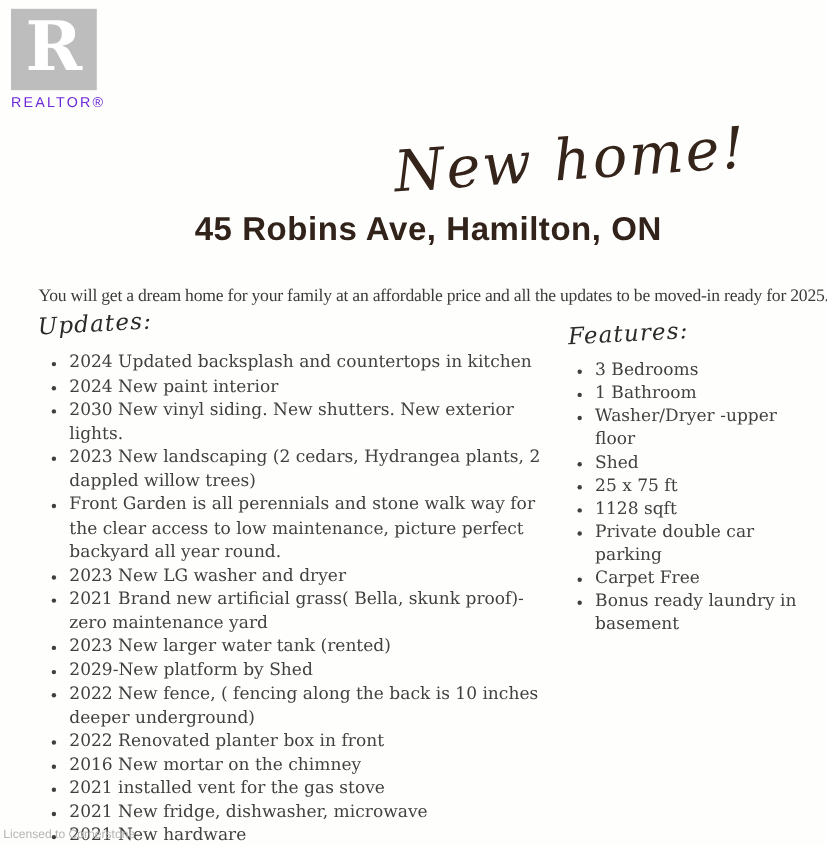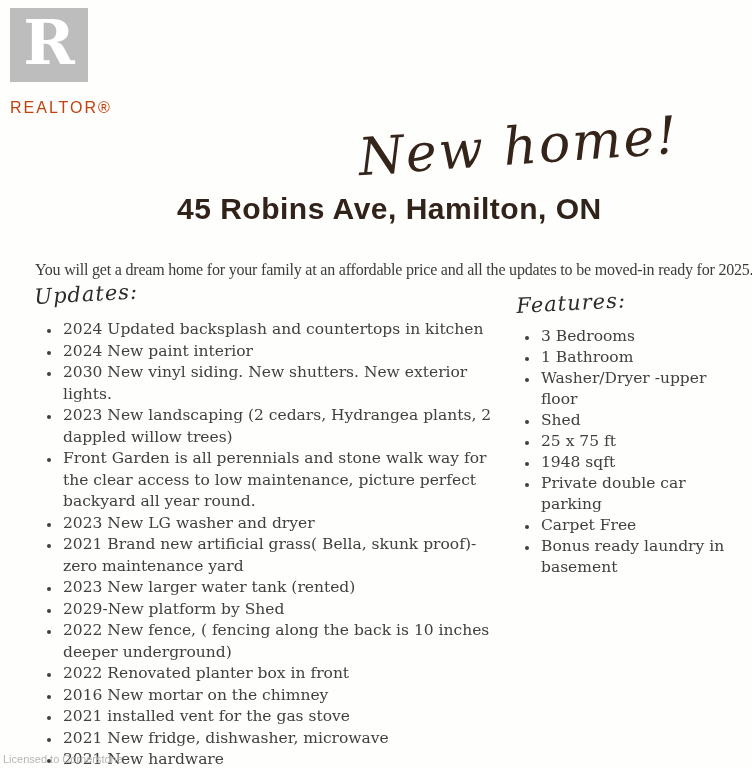--- a/index.html
+++ b/index.html
@@ -33,25 +33,25 @@
   }
   .logo-r {
     color: #ffffff;
     font-family: "DejaVu Serif", serif;
     font-weight: bold;
     font-size: 62px;
     line-height: 1;
     transform: translateY(-2px);
   }
   .logo-wordmark {
-    margin-top: 17px;
+    margin-top: 3px;
     font-family: "Liberation Sans", sans-serif;
-    font-size: 16px;
+    font-size: 13px;
     letter-spacing: 2px;
-    color: #c2410c;
+    color: #6d28d9;
   }
 
   
   .title-serif {
     position: absolute;
     left: 178px;
     top: 50px;
     font-family: "Liberation Serif", serif;
     font-weight: 700;
     font-size: 47px;
@@ -184,21 +184,21 @@
       </div>
 
       <div class="col-features">
         <span class="script-heading">Features:</span>
         <ul class="bullet-list">
             <li>3 Bedrooms</li>
             <li>1 Bathroom</li>
             <li>Washer/Dryer -upper floor</li>
             <li>Shed</li>
             <li>25 x 75 ft</li>
-            <li>1948 sqft</li>
+            <li>1128 sqft</li>
             <li>Private double car parking</li>
             <li>Carpet Free</li>
             <li>Bonus ready laundry in basement</li>
           </ul>
       </div>
     </div>
   </div>
 
   <div class="footer-license">Licensed to Cornerstone</div>
 

